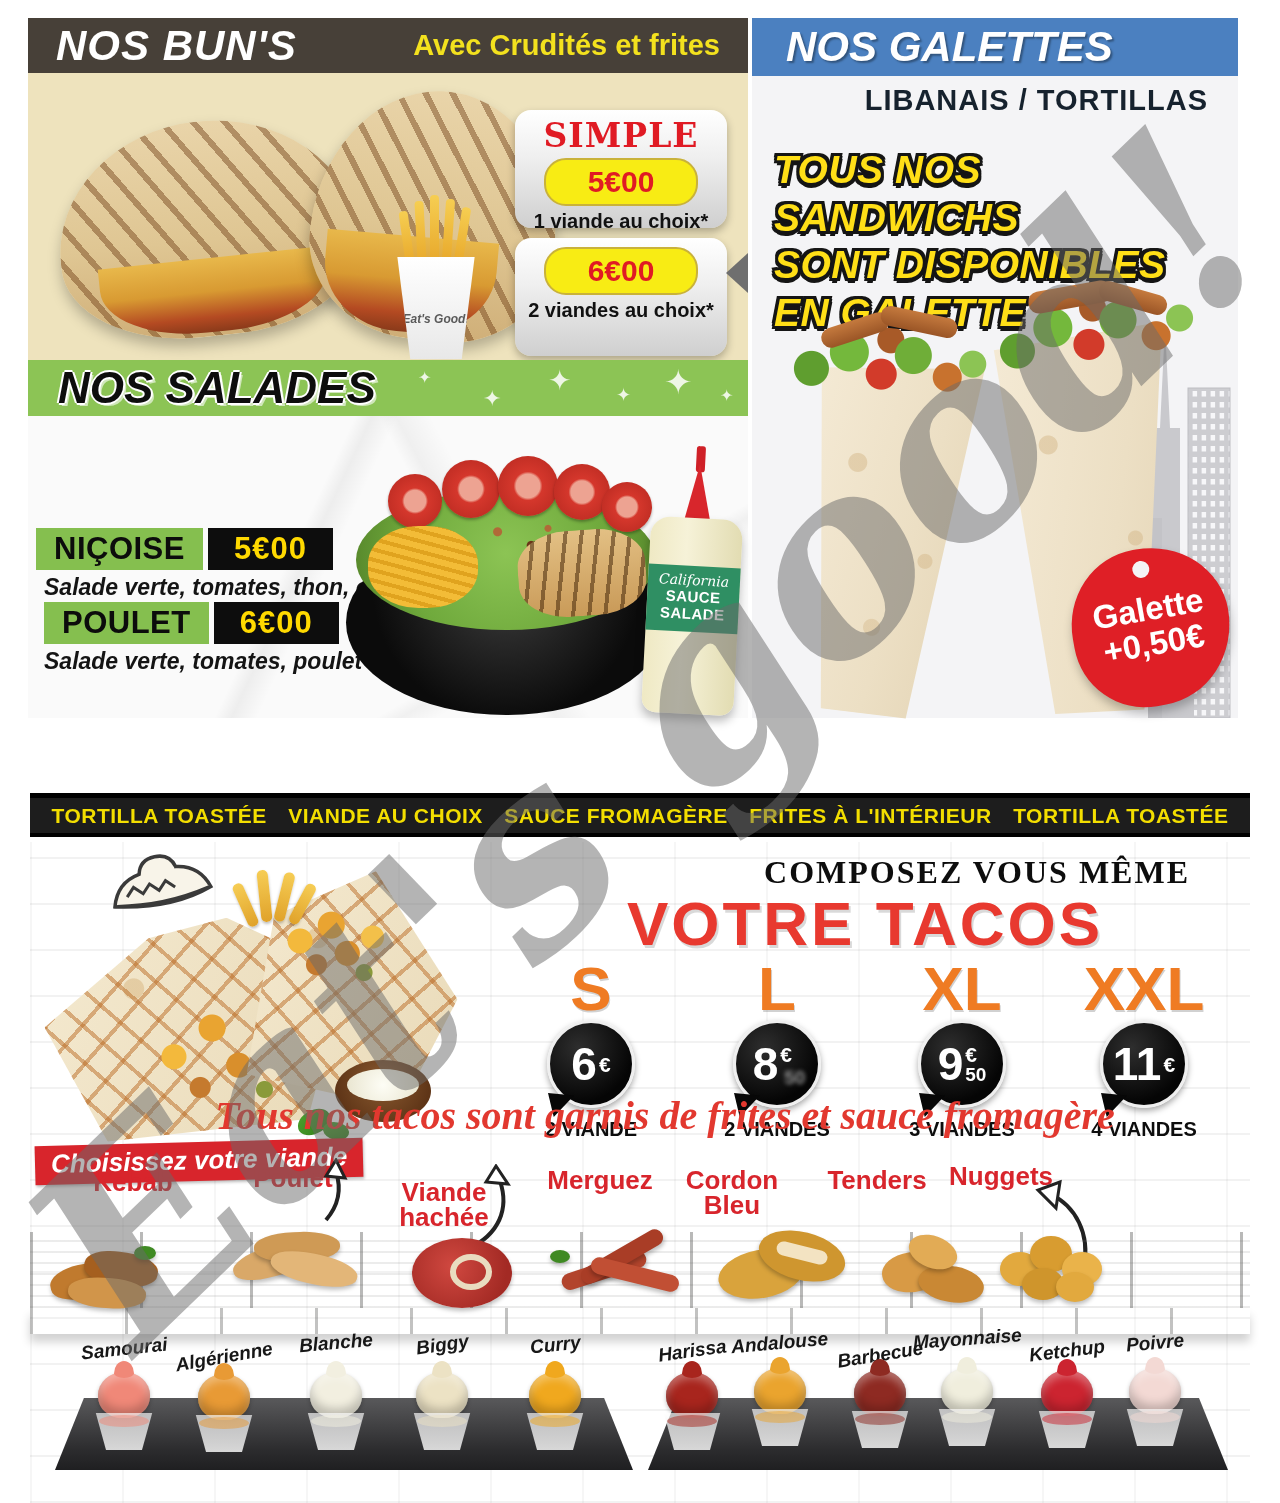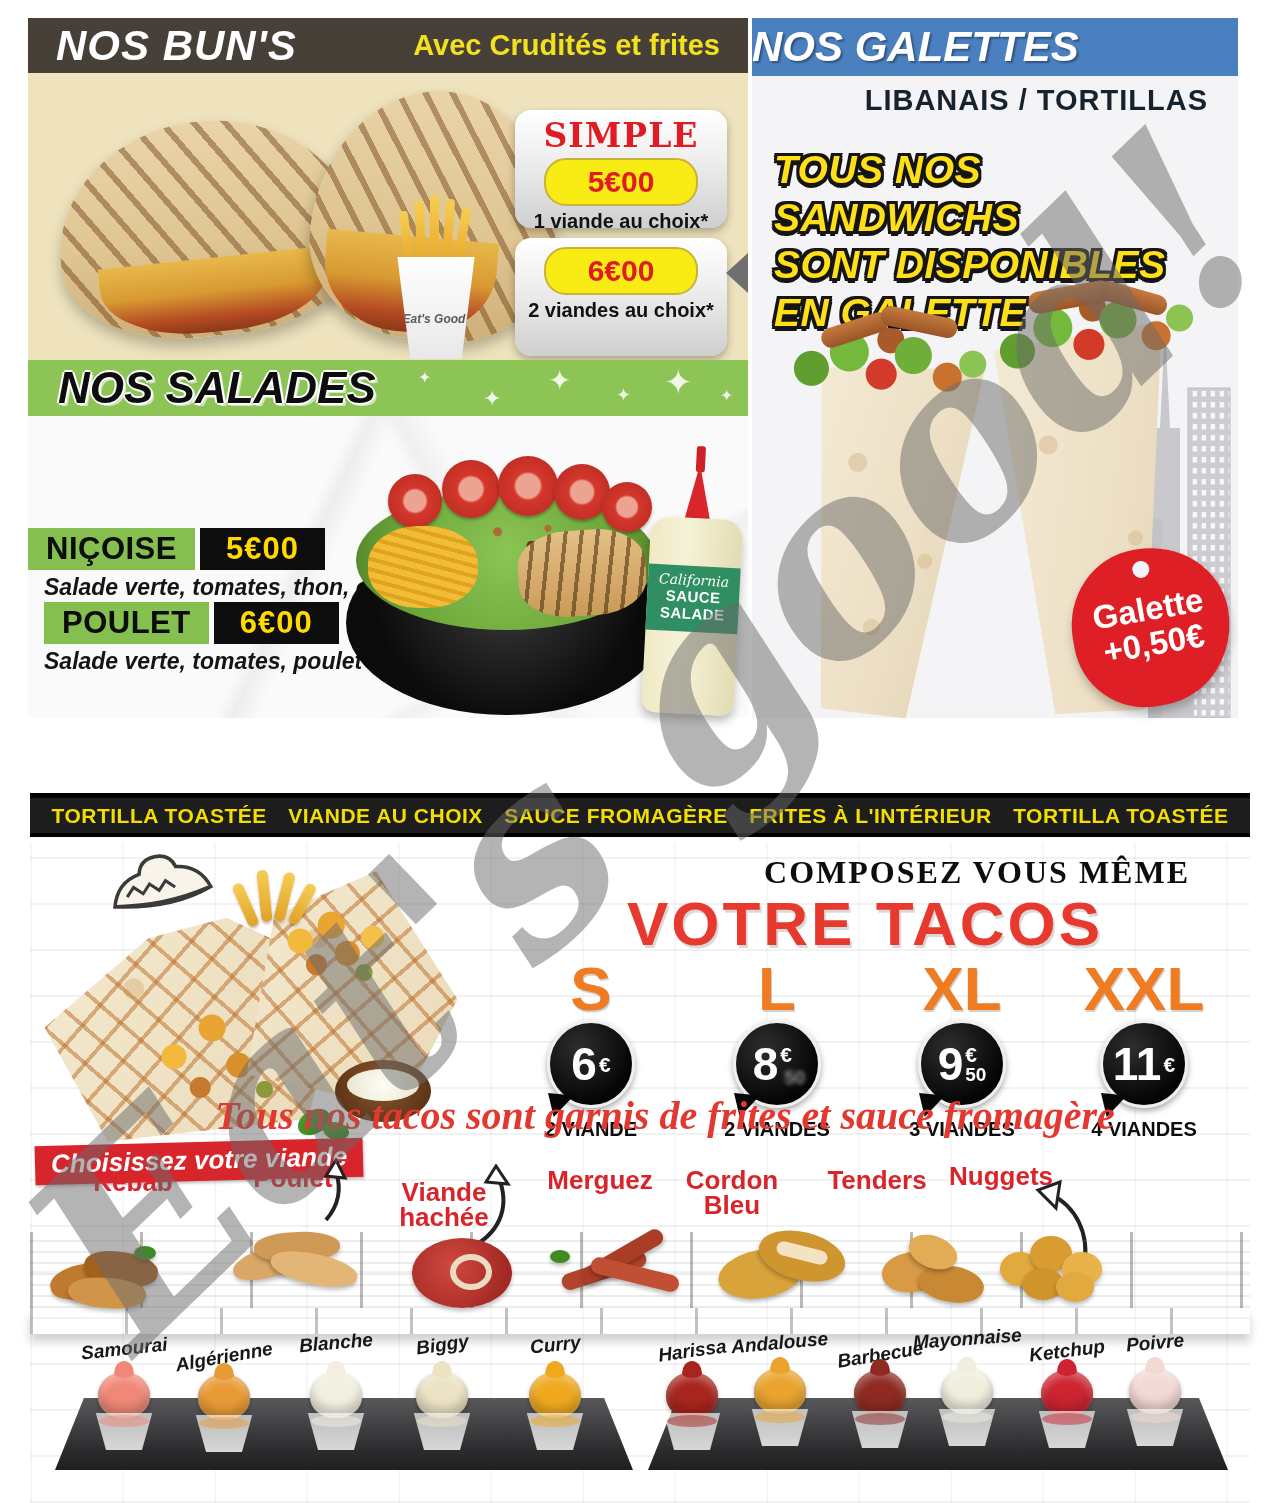--- a/index.html
+++ b/index.html
@@ -72,21 +72,21 @@
   .bottle-cap{width:46px;height:56px;background:#d8262c;clip-path:polygon(50% 0,78% 100%,22% 100%);}
   .bottle-body{width:92px;height:196px;border-radius:20px 20px 14px 14px;
                background:linear-gradient(90deg,#efe9c4,#f6f2d8 40%,#e2dcb2);box-shadow:0 6px 10px rgba(0,0,0,.25);}
   .bottle-label{background:#2f8f63;color:#fff;text-align:center;}
   .bottle-brand{font-family:"DejaVu Serif",serif;font-style:italic;font-size:14px;display:block;}
   .bottle-name{font-weight:900;font-size:15px;display:block;letter-spacing:.5px;}
 
   
   .panel-galettes{left:752px;top:18px;width:486px;height:700px;background:#f4f4f6;}
   .galettes-header{left:0;top:0;width:486px;height:58px;background:#4b80c0;display:flex;align-items:center;}
-  .galettes-title{font-size:42px;font-weight:900;font-style:italic;color:#fff;
+  .galettes-title{margin-left:34px;font-size:42px;font-weight:900;font-style:italic;color:#fff;
                   text-shadow:2px 2px 2px rgba(0,0,0,.35);}
   .galettes-sub{left:0;top:66px;width:456px;text-align:right;font-size:29px;font-weight:700;color:#16222e;letter-spacing:1px;}
   .promo{left:22px;top:128px;width:430px;font-size:39px;line-height:1.22;font-weight:900;font-style:italic;
          color:#ffdf17;letter-spacing:.5px;
          text-shadow:-3px -3px 0 #151515,3px -3px 0 #151515,-3px 3px 0 #151515,3px 3px 0 #151515,
                      0 -3px 0 #151515,0 3px 0 #151515,-3px 0 0 #151515,3px 0 0 #151515,0 5px 0 #151515;}
   .wrap{clip-path:polygon(14% 5%,86% 0%,70% 99%,32% 99%);
         background:radial-gradient(circle at 35% 30%,rgba(195,155,95,.3) 0 9px,transparent 10px),
                    radial-gradient(circle at 70% 55%,rgba(195,155,95,.28) 0 7px,transparent 8px),
                    radial-gradient(circle at 50% 75%,rgba(195,155,95,.25) 0 8px,transparent 9px),
@@ -230,21 +230,21 @@
     <div class="abs salades-banner" style="background: rgb(140, 196, 85);">
       <span class="salades-title">NOS SALADES</span>
       <span class="sparkle" style="left:390px;top:8px;font-size:16px;">✦</span>
       <span class="sparkle" style="left:455px;top:26px;font-size:22px;">✦</span>
       <span class="sparkle" style="left:520px;top:4px;font-size:28px;">✦</span>
       <span class="sparkle" style="left:588px;top:24px;font-size:18px;">✦</span>
       <span class="sparkle" style="left:636px;top:2px;font-size:34px;">✦</span>
       <span class="sparkle" style="left:692px;top:26px;font-size:16px;">✦</span>
     </div>
     <div class="abs salades-body">
-      <div class="abs sal-row" style="left:0;top:112px;">
+      <div class="abs sal-row" style="left:8px;top:112px;">
         <span class="sal-name">NIÇOISE</span>
         <span class="sal-price">5€00</span>
       </div>
       <div class="abs sal-desc" style="left:16px;top:158px;">Salade verte, tomates, thon, oeuf</div>
       <div class="abs sal-row" style="left:16px;top:186px;">
         <span class="sal-name">POULET</span>
         <span class="sal-price">6€00</span>
       </div>
       <div class="abs sal-desc" style="left:16px;top:232px;">Salade verte, tomates, poulet</div>
 

